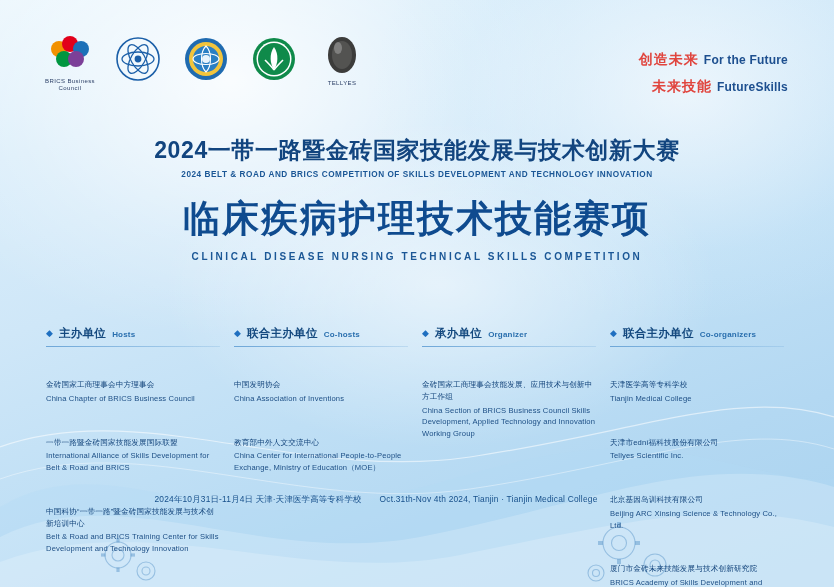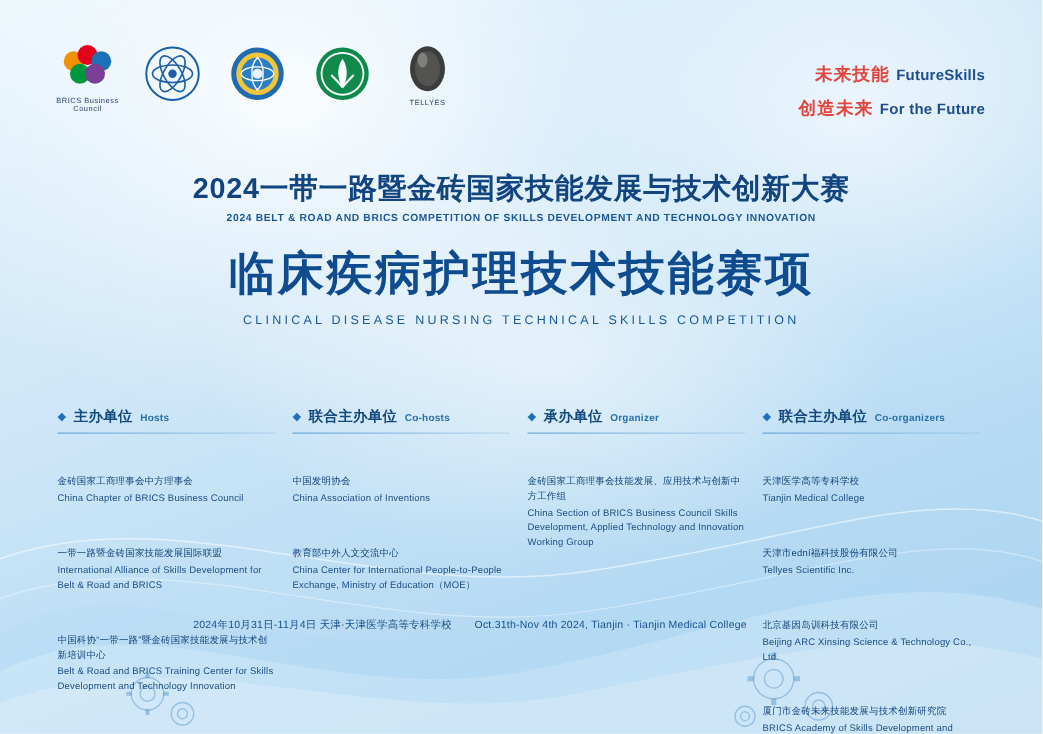--- a/index.html
+++ b/index.html
@@ -123,21 +123,21 @@
     margin-top: 18px;
     font-size: 37px;
     font-weight: bold;
     color: #0f4b8f;
     letter-spacing: 2px;
     line-height: 1.2;
   }
   .t-en-2 {
     margin-top: 10px;
     font-size: 10px;
-    font-weight: normal;
+    font-weight: bold;
     color: #1b5796;
     letter-spacing: 2.6px;
   }
 
   
   .orgs {
     position: absolute;
     top: 326px;
     left: 46px;
     right: 36px;
@@ -278,24 +278,24 @@
         <ellipse cx="20" cy="19" rx="14" ry="18" fill="#3c3c3b"></ellipse>
         <ellipse cx="20" cy="19" rx="10" ry="14" fill="#575756" opacity="0.85"></ellipse>
         <ellipse cx="16" cy="12" rx="4" ry="6" fill="#9d9d9c" opacity="0.6"></ellipse>
       </svg>
       <div class="cap">TELLYES</div>
     </div>
   </div>
 
   <div class="slogan">
     <div class="line">
+      <span>创造未来</span><span class="en">For the Future</span>
+    </div>
+    <div class="line">
       <span>未来技能</span><span class="en">FutureSkills</span>
-    </div>
-    <div class="line">
-      <span>创造未来</span><span class="en">For the Future</span>
     </div>
   </div>
 
   <div class="titles">
     <div class="t-cn-1">2024一带一路暨金砖国家技能发展与技术创新大赛</div>
     <div class="t-en-1">2024 BELT &amp; ROAD AND BRICS COMPETITION OF SKILLS DEVELOPMENT AND TECHNOLOGY INNOVATION</div>
     <div class="t-cn-2">临床疾病护理技术技能赛项</div>
     <div class="t-en-2">CLINICAL DISEASE NURSING TECHNICAL SKILLS COMPETITION</div>
   </div>
 

